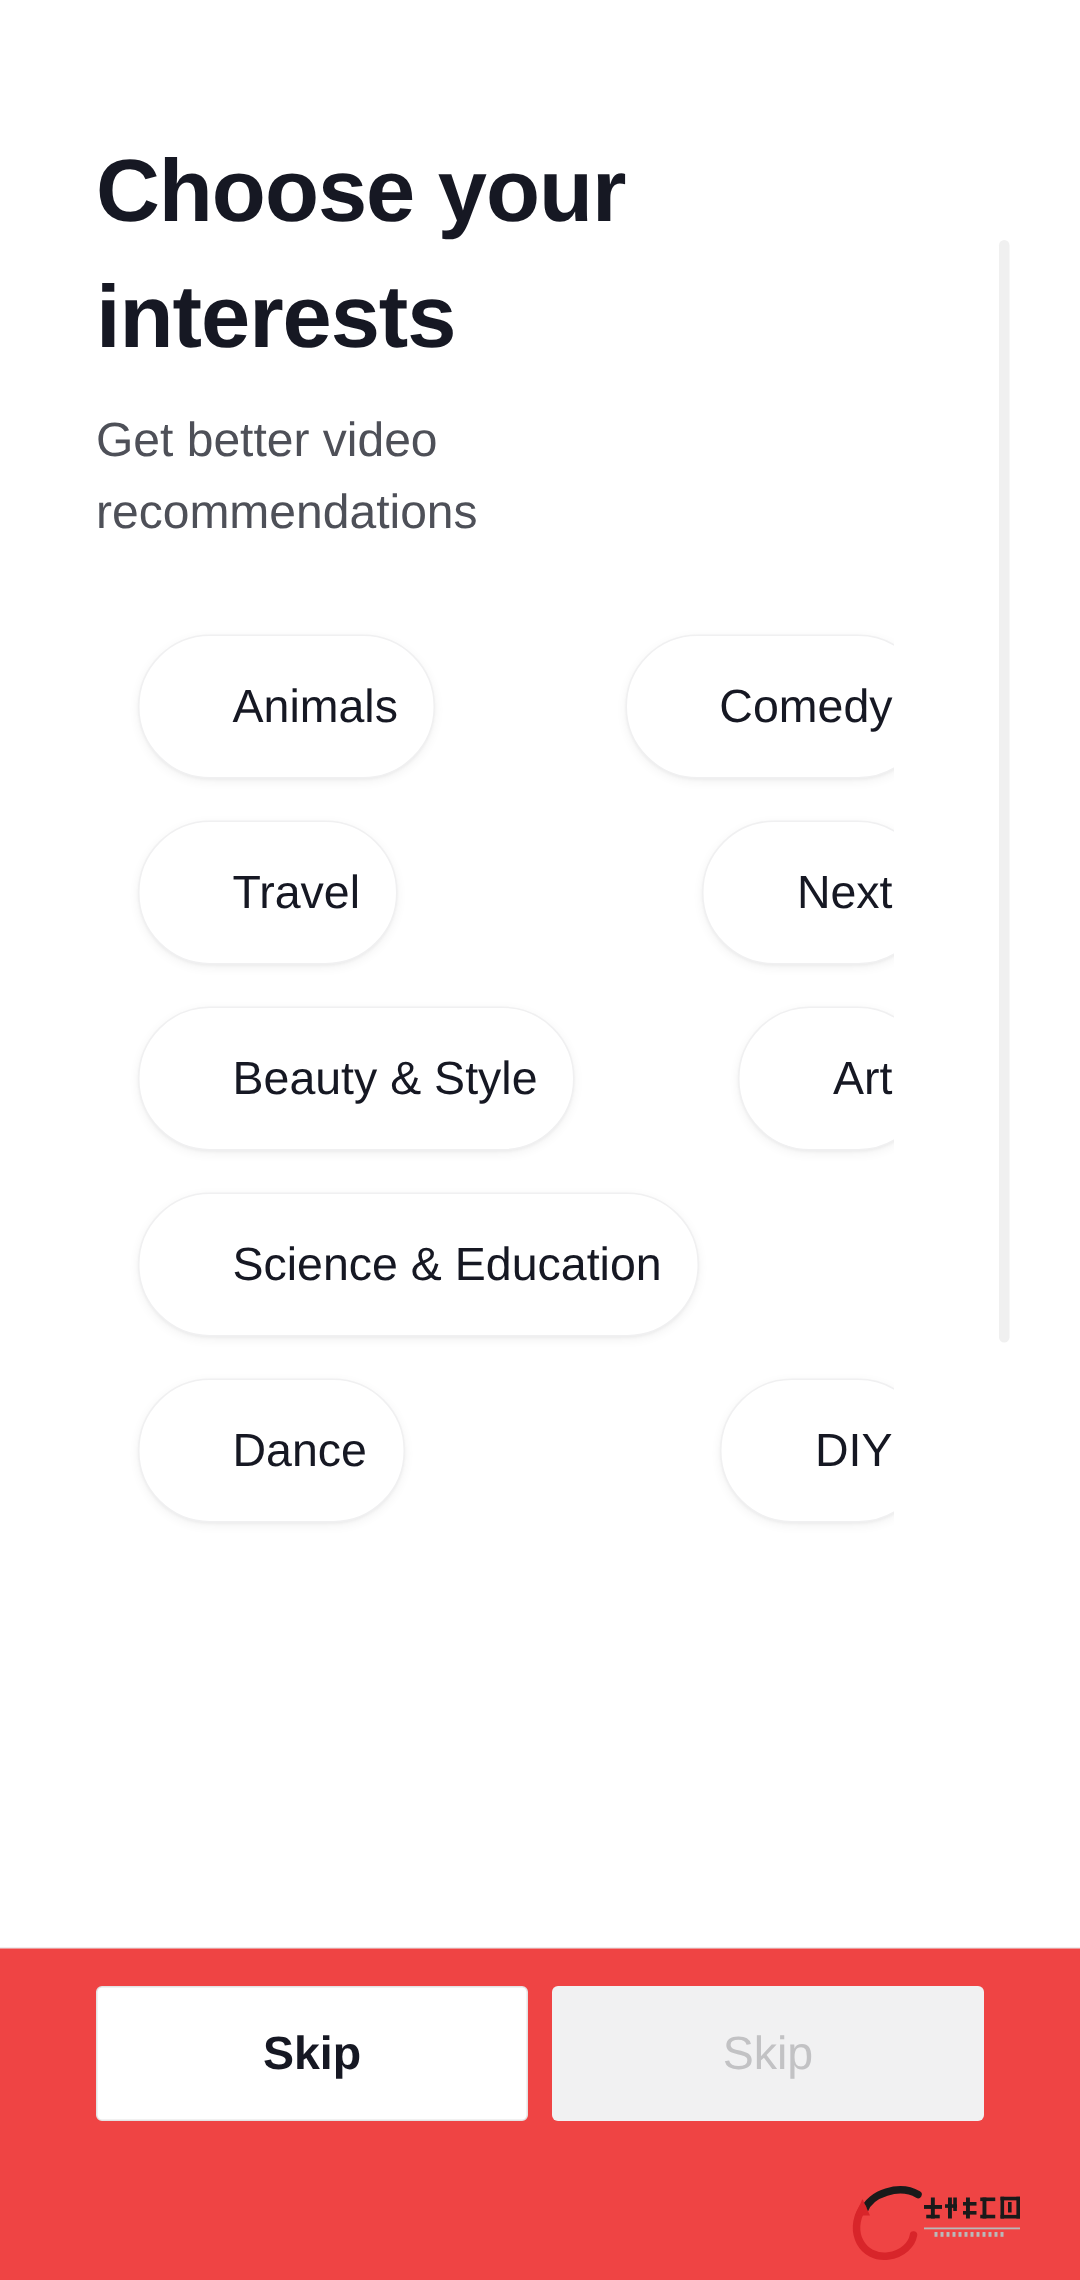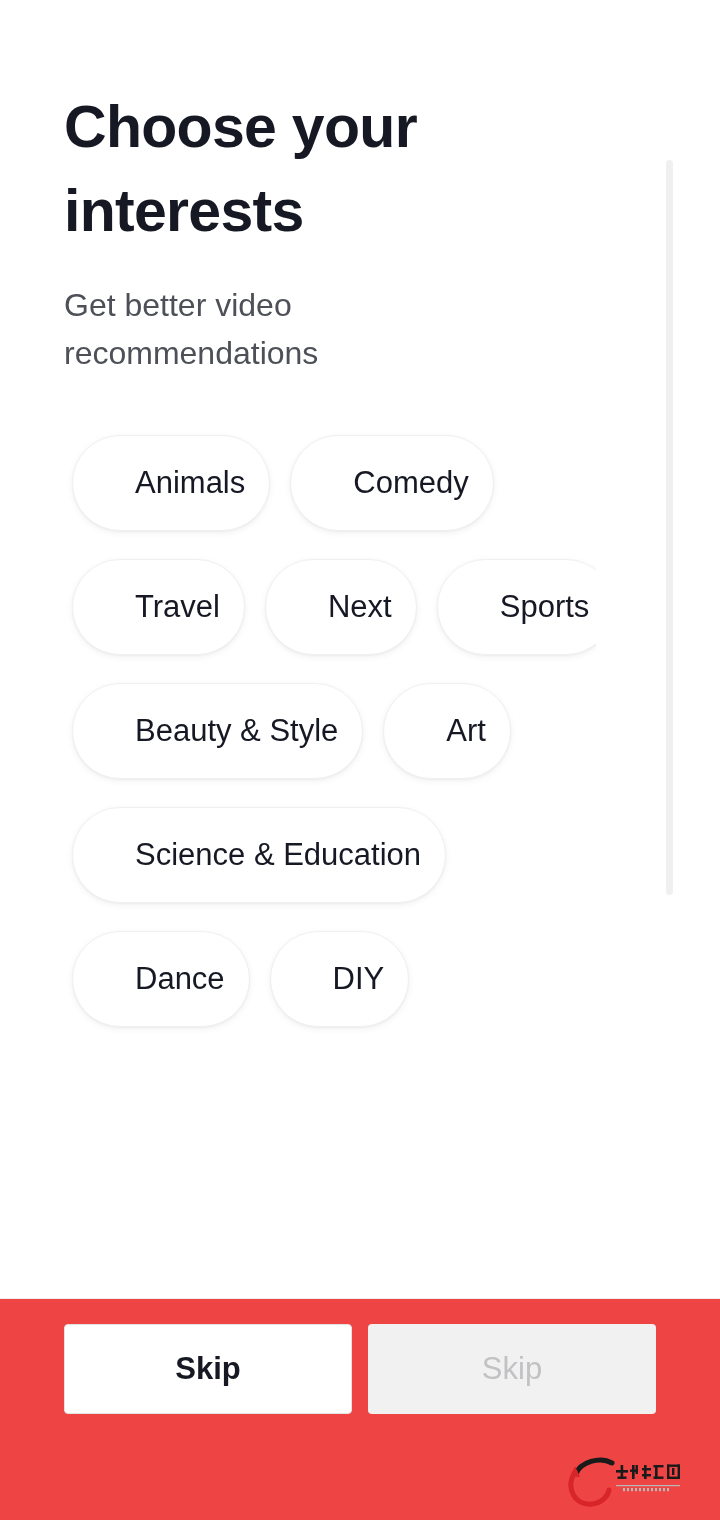--- a/index.html
+++ b/index.html
@@ -41,37 +41,38 @@
   .page-title {
     font-size: 59px;
     line-height: 84px;
     font-weight: 700;
     color: #161823;
     letter-spacing: -0.7px;
     max-width: 470px;
   }
 
   .page-subtitle {
-    margin-top: 28px;
+    margin-top: 16px;
     font-size: 32px;
     line-height: 48px;
     font-weight: 400;
     color: #4e5058;
     max-width: 420px;
   }
 
   
   .chips {
     margin-top: 58px;
-    padding-left: 72px;
+    padding-left: 92px;
     padding-right: 40px;
     display: flex;
     flex-wrap: wrap;
     gap: 28px 20px;
     width: 660px;
+    justify-content: space-between;
   }
 
   .chip {
     height: 96px;
     border-radius: 48px;
     background: #ffffff;
     border: 1px solid #f0f0f1;
     box-shadow: 0 2px 7px rgba(0, 0, 0, 0.055),
                 0 1px 2px rgba(0, 0, 0, 0.04);
     display: flex;
@@ -187,23 +188,20 @@
         <span class="chip-label">Animals</span>
       </div>
       <div class="chip">
         <span class="chip-label">Comedy</span>
       </div>
       <div class="chip">
         <span class="chip-label">Travel</span>
       </div>
       <div class="chip">
         <span class="chip-label">Next</span>
-      </div>
-      <div class="chip">
-        <span class="chip-label">Sports</span>
       </div>
       <div class="chip">
         <span class="chip-label">Beauty &amp; Style</span>
       </div>
       <div class="chip">
         <span class="chip-label">Art</span>
       </div>
       <div class="chip">
         <span class="chip-label">Science &amp; Education</span>
       </div>

